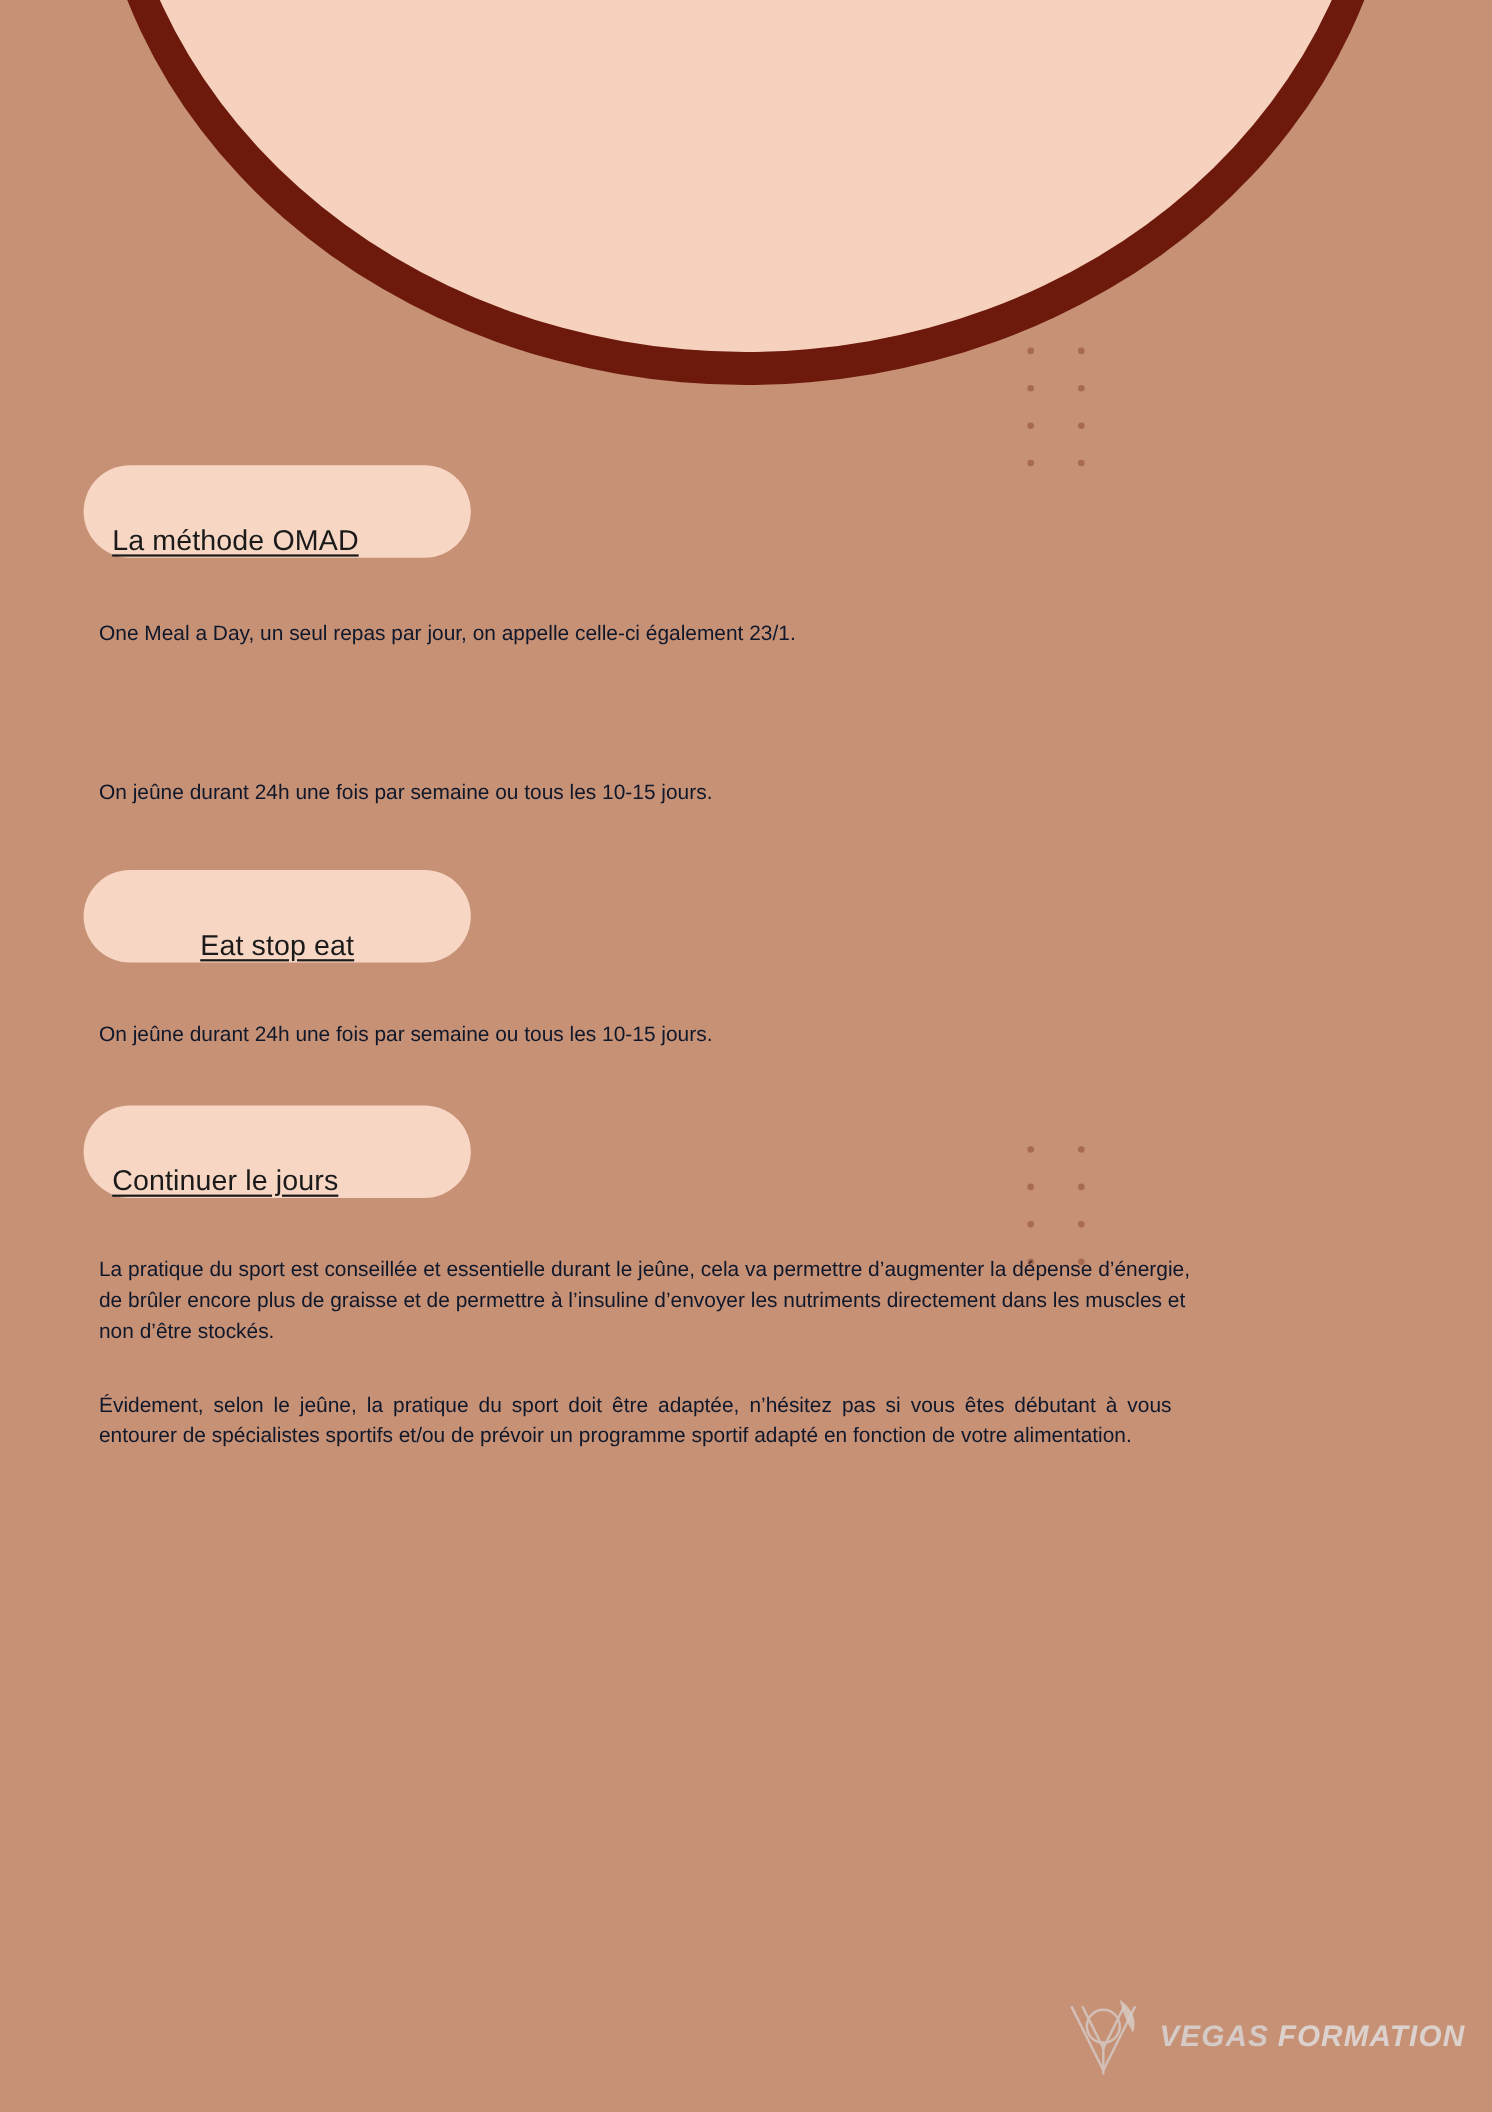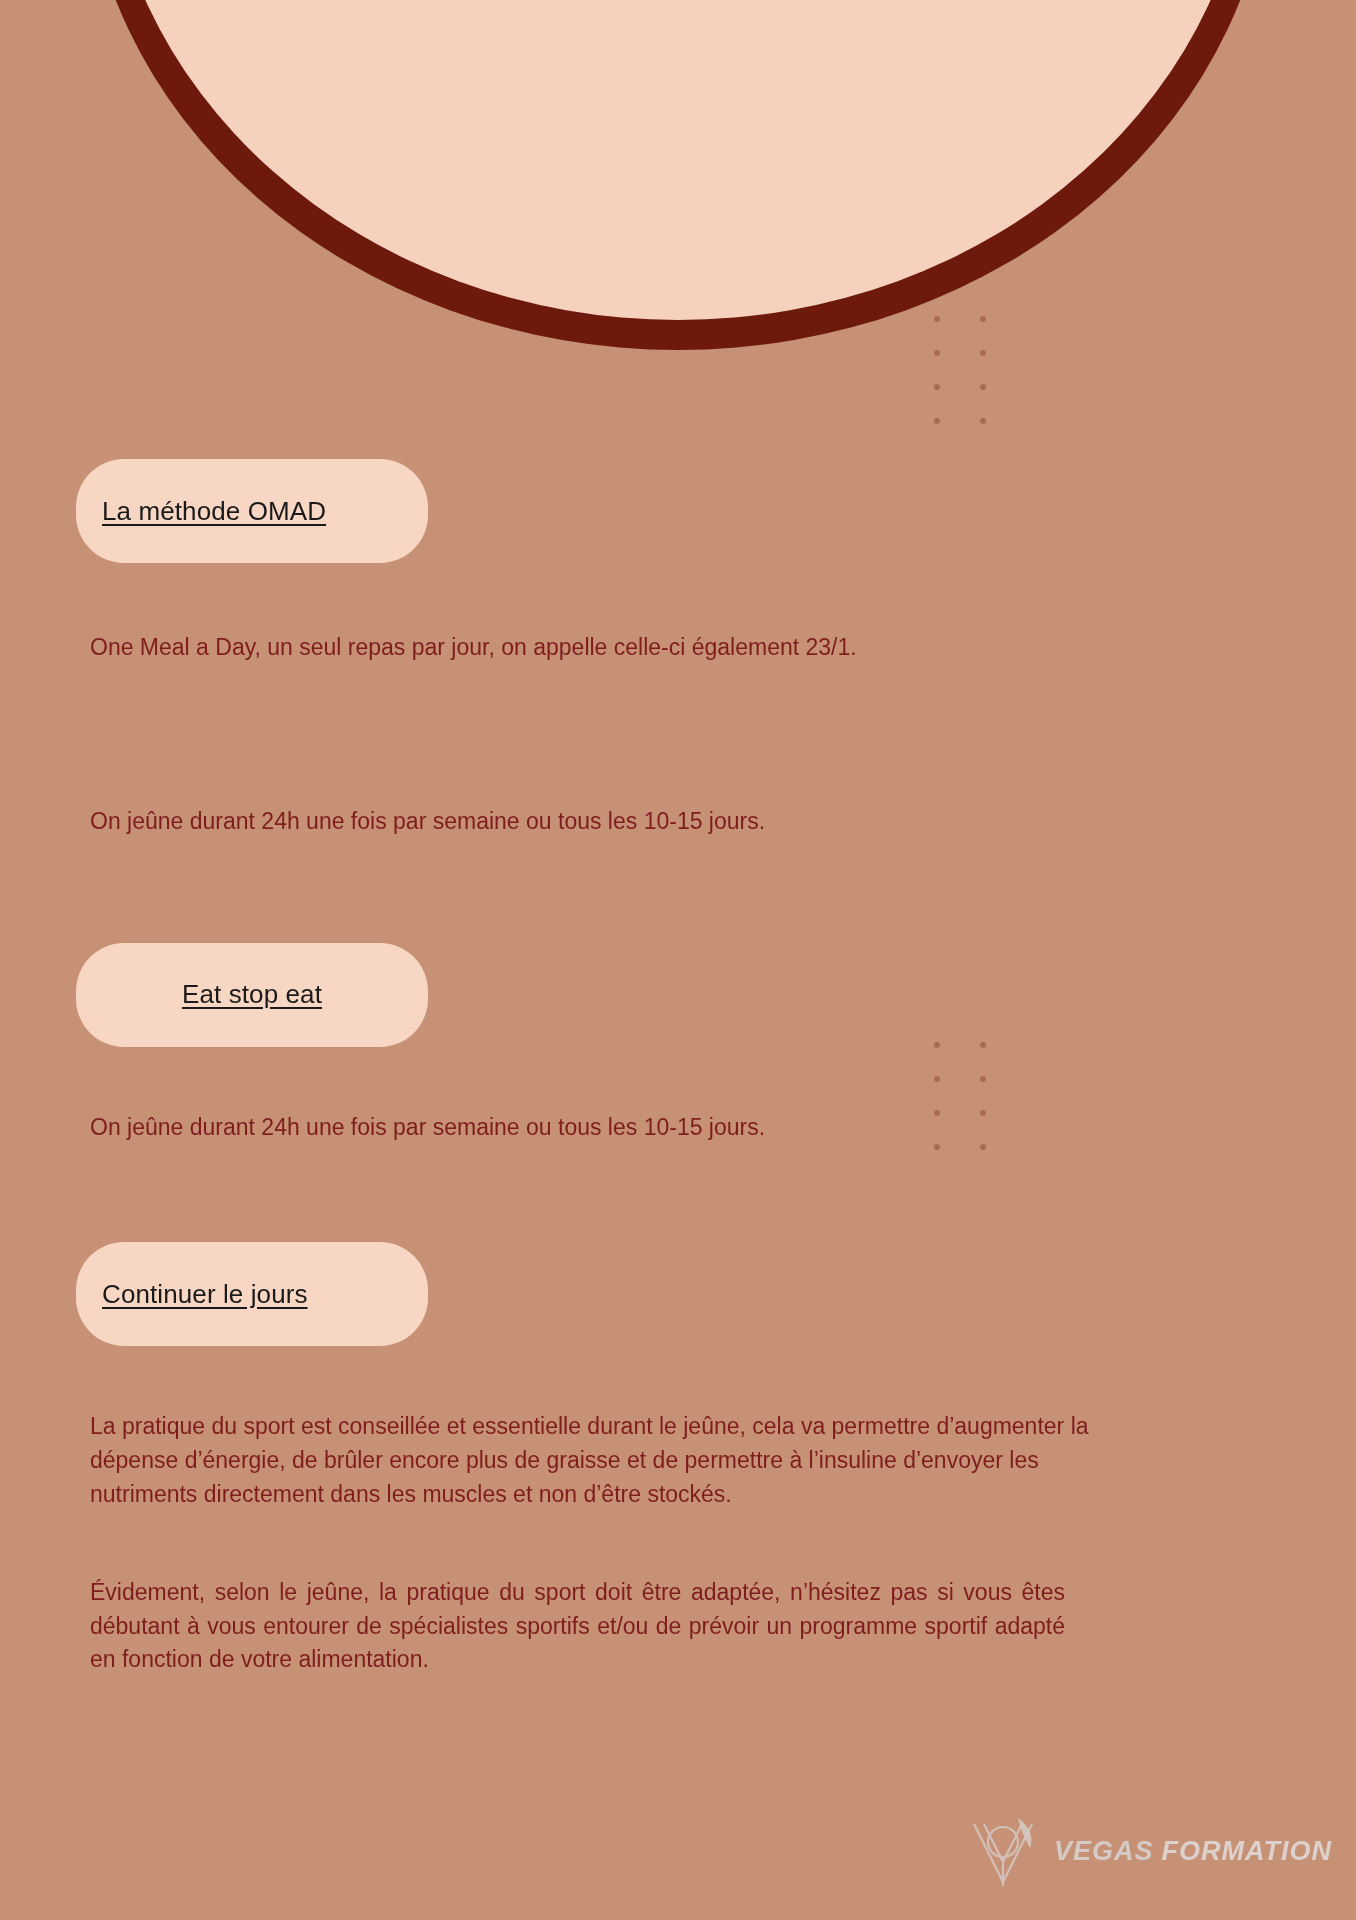--- a/index.html
+++ b/index.html
@@ -69,45 +69,44 @@
   #content {
     position: absolute;
     left: 0;
     top: 0;
     width: 1356px;
   }
 
   .pill {
     background: #f7d6c3;
     border-radius: 48px;
-    height: 104px;
+    height: 84px;
     display: flex;
-    align-items: center;
+    align-items: flex-end;
     width: 352px;
     margin-left: 76px;
     box-sizing: border-box;
     padding-left: 28px;
-    margin-top: 36px;
   }
   .pill-label {
     font-size: 26px;
     color: #1a1a1a;
     text-decoration: underline;
     text-underline-offset: 4px;
     letter-spacing: .1px;
     font-family: "Liberation Sans", sans-serif;
   }
   .pill.center-text { justify-content: center; padding-left: 0; }
   .pill.pad-2 { padding-left: 48px; }
   .pill.pad-3 { padding-left: 26px; }
 
   .para {
-    margin: 12px;
-    color: #7f1d1d;
-    font-size: 23px;
+    margin: 0;
+    color: #0f172a;
+    font-size: 19px;
     line-height: 1.47;
     width: 1000px;
     margin-left: 90px;
   }
   .para.justify { text-align: justify; width: 975px; }
 
   .sp-1 { height: 40px; }
 
   
   #logo {

